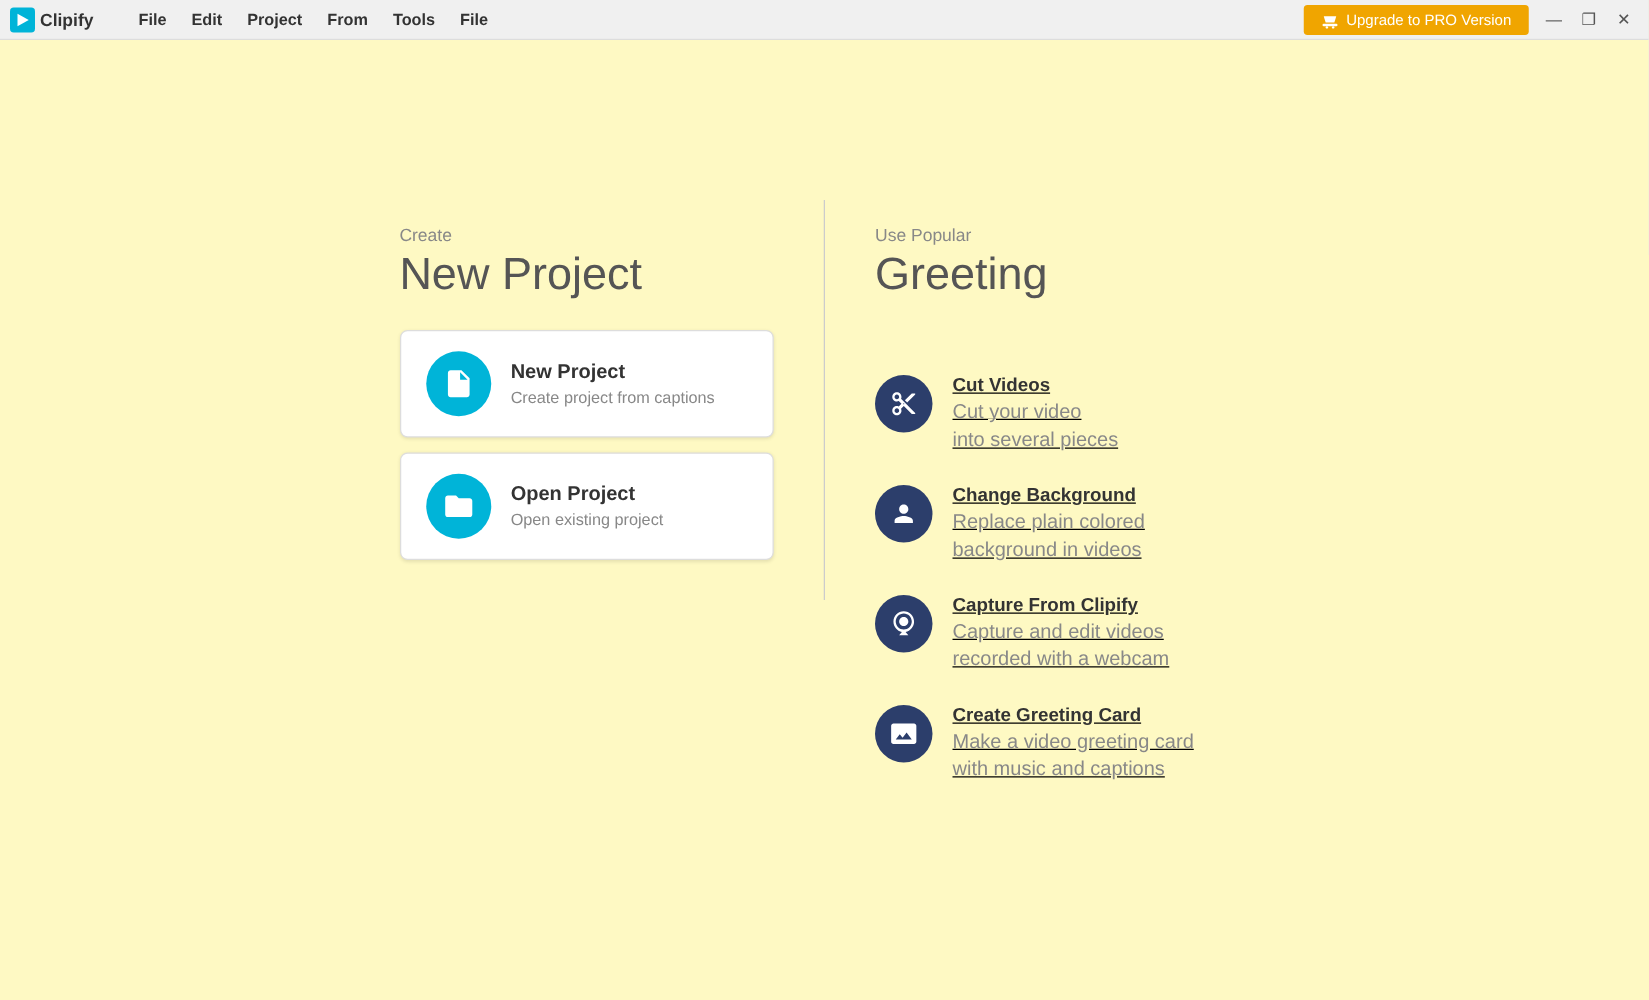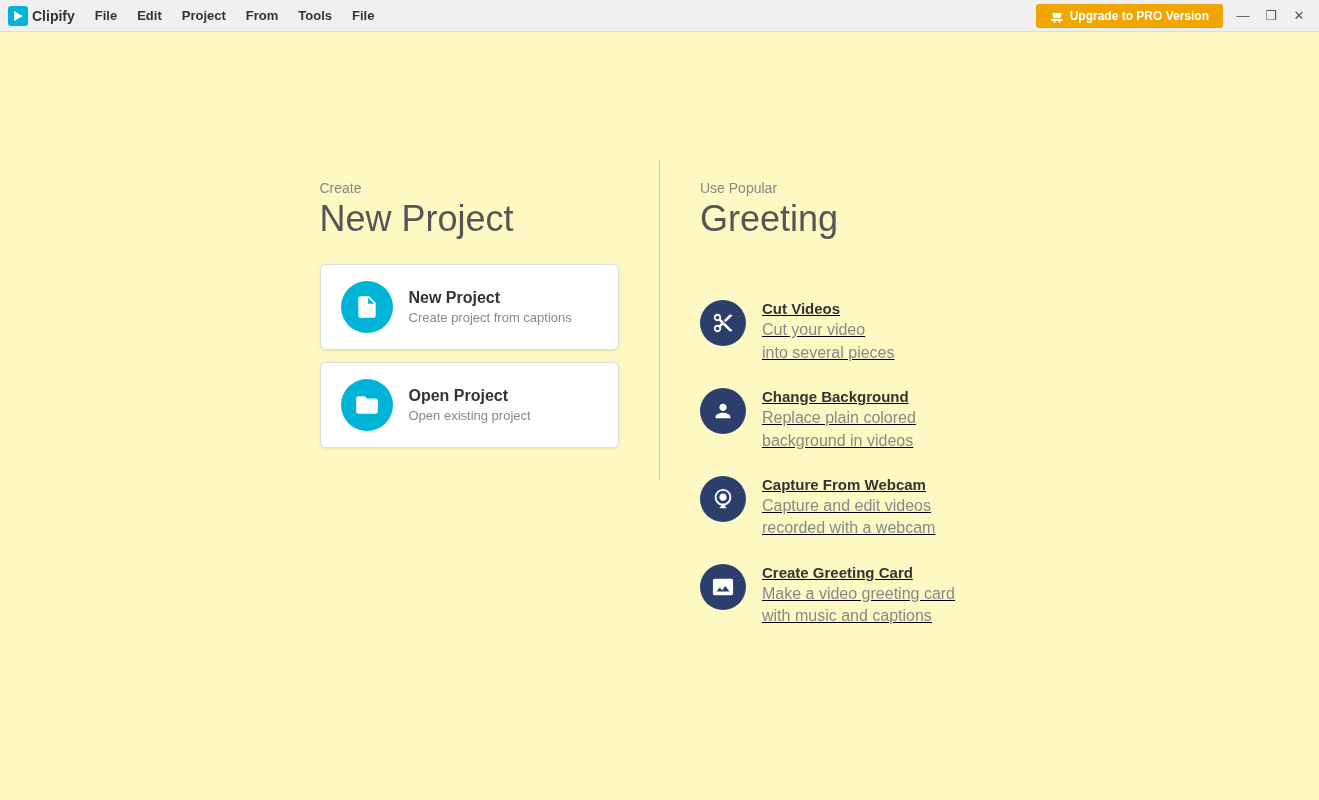--- a/index.html
+++ b/index.html
@@ -26,21 +26,21 @@
       align-items: center;
       justify-content: space-between;
       padding: 0 8px;
       border-bottom: 1px solid #ddd;
       flex-shrink: 0;
     }
 
     .title-bar-left {
       display: flex;
       align-items: center;
-      gap: 0;
+      gap: 16px;
     }
 
     .app-logo {
       display: flex;
       align-items: center;
       gap: 4px;
     }
 
     .logo-icon {
       width: 20px;
@@ -82,21 +82,21 @@
       align-items: center;
       gap: 8px;
     }
 
     .upgrade-btn {
       background: #f0a500;
       color: white;
       border: none;
       padding: 5px 14px;
       font-size: 12px;
-      font-weight: bold;
+      font-weight: normal;
       border-radius: 3px;
       cursor: pointer;
       display: flex;
       align-items: center;
       gap: 6px;
     }
 
     .window-controls {
       display: flex;
       align-items: center;
@@ -349,21 +349,21 @@
           </div>
         </div>
 
         <div class="feature-item">
           <div class="feature-icon-circle">
             <svg viewBox="0 0 24 24">
               <path d="M12 1C7.03 1 3 5.03 3 10c0 4.5 3.17 8.23 7.39 9.17L8 22h8l-2.39-2.83C17.83 18.23 21 14.5 21 10c0-4.97-4.03-9-9-9zm0 16c-3.87 0-7-3.13-7-7s3.13-7 7-7 7 3.13 7 7-3.13 7-7 7zm0-11c-2.21 0-4 1.79-4 4s1.79 4 4 4 4-1.79 4-4-1.79-4-4-4z"></path>
             </svg>
           </div>
           <div class="feature-text">
-            <h4>Capture From Webcam</h4>
+            <h4>Capture From Clipify</h4>
             <p>Capture and edit videos<br>recorded with a webcam</p>
           </div>
         </div>
 
         <div class="feature-item">
           <div class="feature-icon-circle">
             <svg viewBox="0 0 24 24">
               <path d="M21 3H3C2 3 1 4 1 5v14c0 1.1.9 2 2 2h18c1 0 2-1 2-2V5c0-1-1-2-2-2zM5 17l3.5-4.5 2.5 3.01L14.5 11l4.5 6H5z"></path>
             </svg>
           </div>

